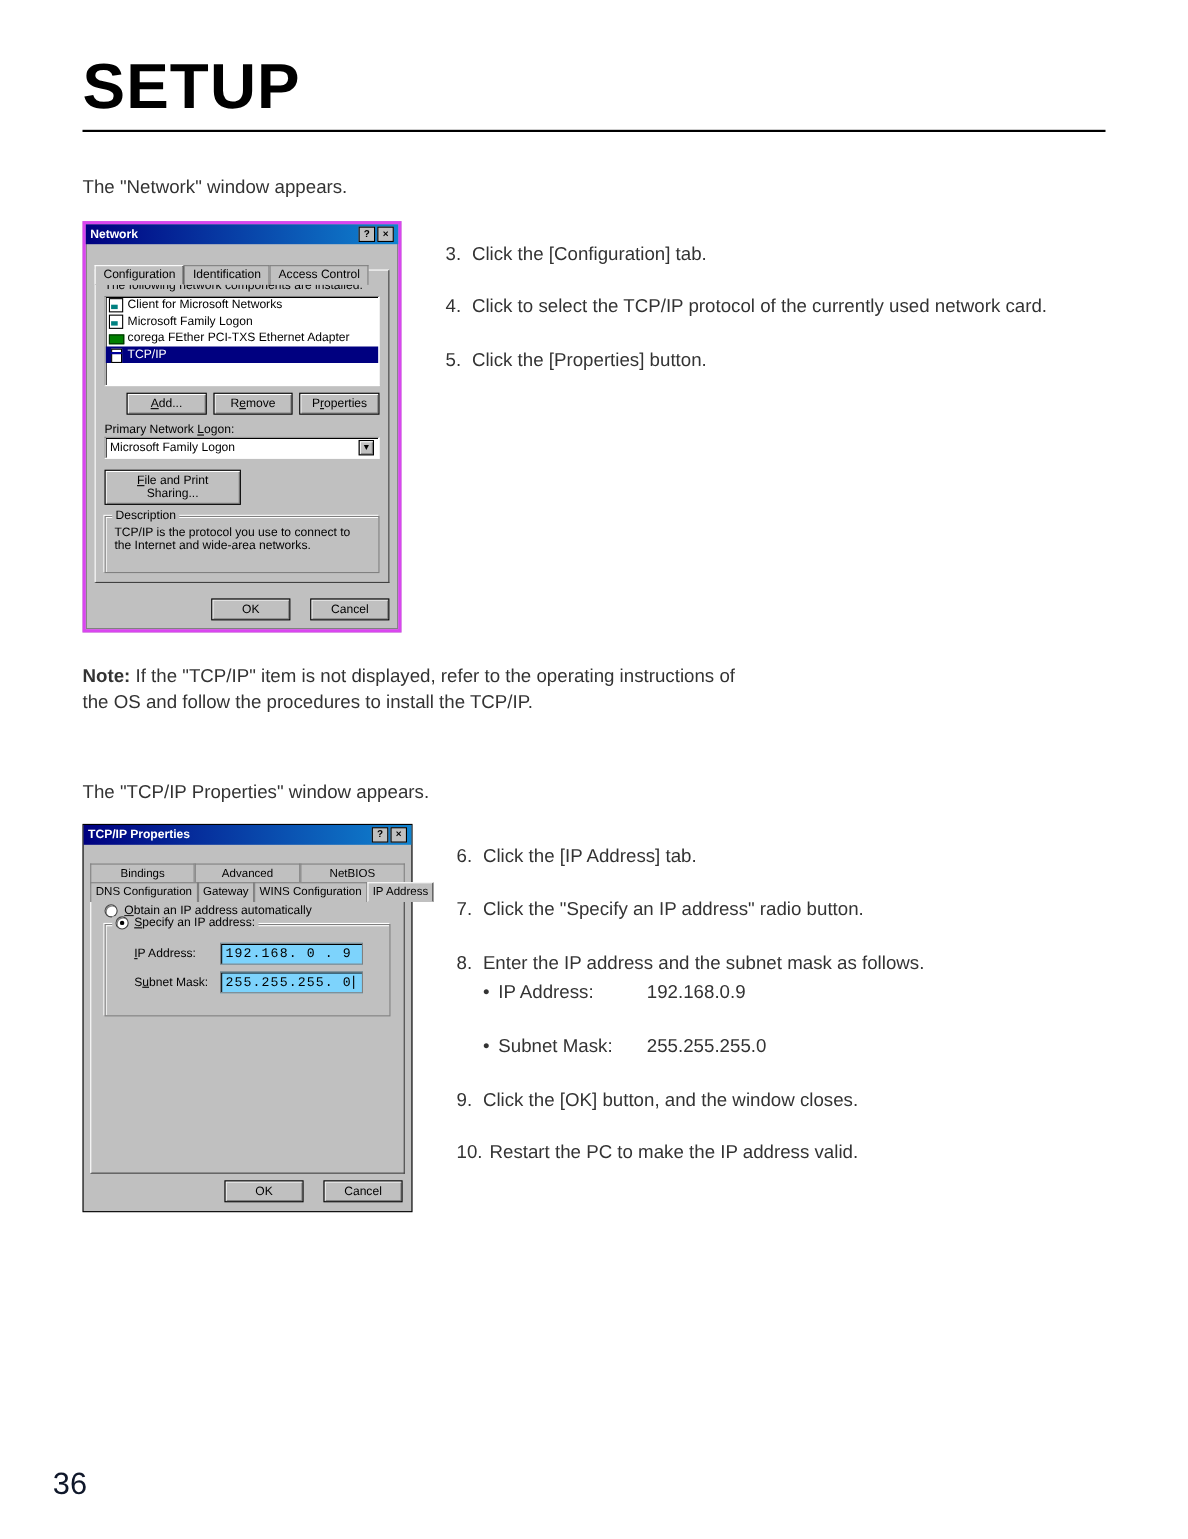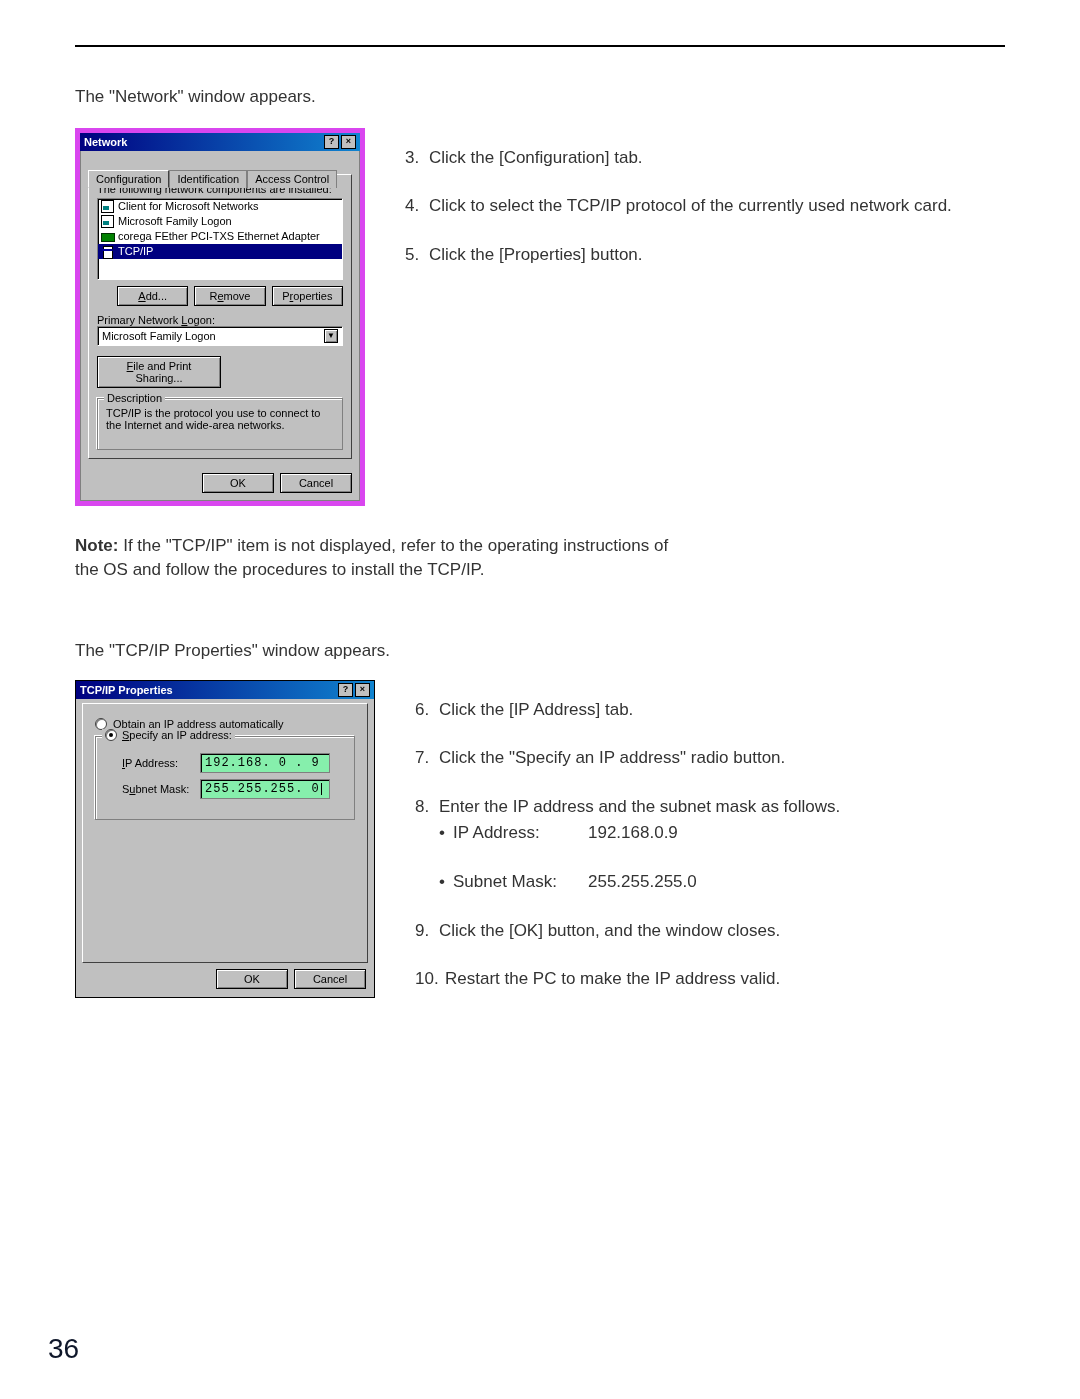--- a/index.html
+++ b/index.html
@@ -53,21 +53,21 @@
 
   
   .win9x {
     font-family: "MS Sans Serif", Tahoma, Arial, sans-serif;
     font-size: 11px;
     color: #000;
   }
   .dlg1 {
     width: 290px;
     background: #c0c0c0;
-    border: 5px solid #d946ef;
+    border: 3px solid #d946ef;
     box-shadow: 0 0 0 1px #808080 inset;
   }
   .titlebar {
     background: linear-gradient(to right, #000080, #1084d0);
     color: #fff;
     font-weight: bold;
     padding: 2px 4px;
     display: flex;
     align-items: center;
   }
@@ -183,21 +183,21 @@
     box-shadow: 1px 1px 0 #fff inset, -1px -1px 0 #fff;
     margin-top: 10px;
     padding: 8px 8px 8px 8px;
     position: relative;
   }
   .groupbox .glabel {
     position: absolute; top: -7px; left: 6px;
     background: #c0c0c0; padding: 0 3px; text-align: center;
   }
   .dlg-footer {
-    display: flex; justify-content: flex-end; gap: 6px;
+    display: flex; justify-content: flex-end; gap: 18px;
     padding: 6px 8px 8px 8px;
   }
   .dlg-footer .wbtn { width: 72px; }
 
   
   .dlg2 { width: 300px; background: #c0c0c0; border: 1px solid #000; }
   .tabstrip2 { display: flex; flex-wrap: wrap; }
   .tabstrip2 .row { display: flex; width: 100%; }
   .tabstrip2 .tab { flex: 1; text-align: center; white-space: nowrap; font-size: 10.5px; padding: 2px 4px; }
   .tabpanel2 {
@@ -212,40 +212,41 @@
     width: 12px; height: 12px; border-radius: 50%;
     border: 1px solid #404040; background: #fff; position: relative;
     box-shadow: inset 1px 1px 0 #808080;
   }
   .radio.checked::after {
     content: ""; position: absolute; left: 3px; top: 3px;
     width: 4px; height: 4px; background: #000; border-radius: 50%;
   }
   .ipfield {
     display: inline-flex; align-items: center;
-    background: #86efac; border: 1px solid #808080;
+    background: #7dd3fc; border: 1px solid #808080;
     box-shadow: inset 1px 1px 0 #000;
     padding: 2px 4px;
     font-family: "Courier New", monospace;
     font-size: 12px; letter-spacing: 1px;
     width: 130px;
   }
   .ip-row { display: flex; align-items: center; margin: 6px 0 6px 18px; }
   .ip-row .iplabel { width: 78px; }
   .underline { text-decoration: underline; }
 
   .sub-bullets { margin: 0; padding: 0; list-style: none; }
   .sub-bullets li { display: flex; }
   .sub-bullets .b { width: 14px; }
   .sub-bullets .k { width: 135px; }
 </style>
 </head>
 <body>
 
 <div class="page">
+  <div class="title">SETUP</div>
   <hr class="rule">
 
   <div class="body-text">The "Network" window appears.</div>
 
   <div class="two-col" style="margin-top:18px;">
     <div class="left-col">
 
       <div class="win9x dlg1">
         <div class="titlebar">
           <span>Network</span>
@@ -333,20 +334,33 @@
     <div class="left-col">
 
       <div class="win9x dlg2">
         <div class="titlebar">
           <span>TCP/IP Properties</span>
           <span class="spacer"></span>
           <span class="tbtn">?</span>
           <span class="tbtn">×</span>
         </div>
         <div class="dlg-body" style="padding:4px 6px 0 6px;">
+          <div class="tabstrip2">
+            <div class="row">
+              <div class="tab">Bindings</div>
+              <div class="tab">Advanced</div>
+              <div class="tab">NetBIOS</div>
+            </div>
+            <div class="row">
+              <div class="tab">DNS Configuration</div>
+              <div class="tab">Gateway</div>
+              <div class="tab">WINS Configuration</div>
+              <div class="tab active">IP Address</div>
+            </div>
+          </div>
           <div class="tabpanel2">
 
             <div class="radio-row">
               <span class="radio"></span>
               <span><span class="underline">O</span><span>btain an IP address automatically</span></span>
             </div>
 
             <div class="groupbox" style="margin-top:6px; padding:10px 8px 14px 8px;">
               <div class="glabel" style="top:-8px; display:flex; align-items:center; gap:5px;">
                 <span class="radio checked"></span>

